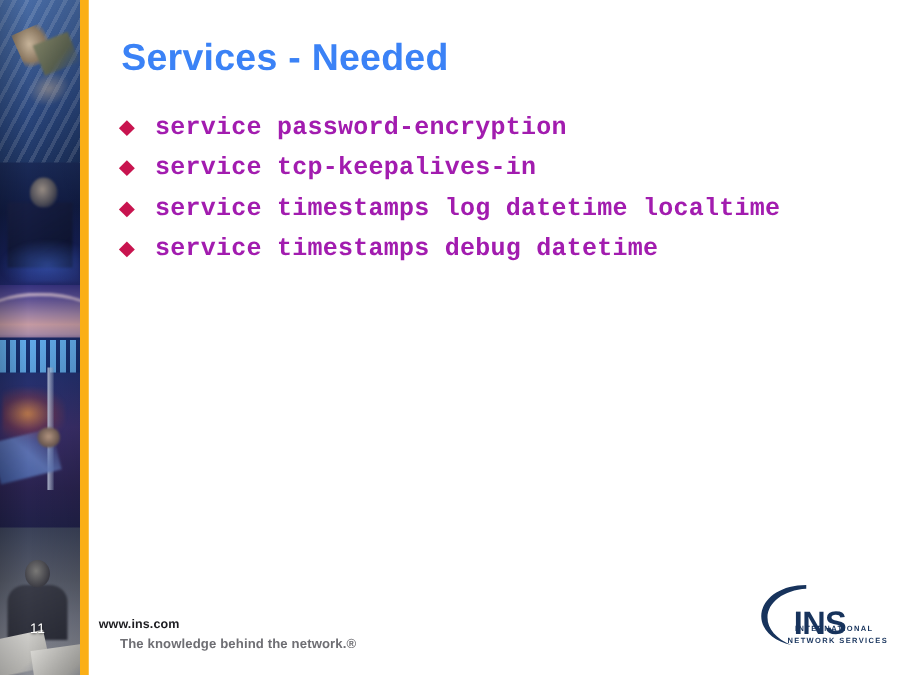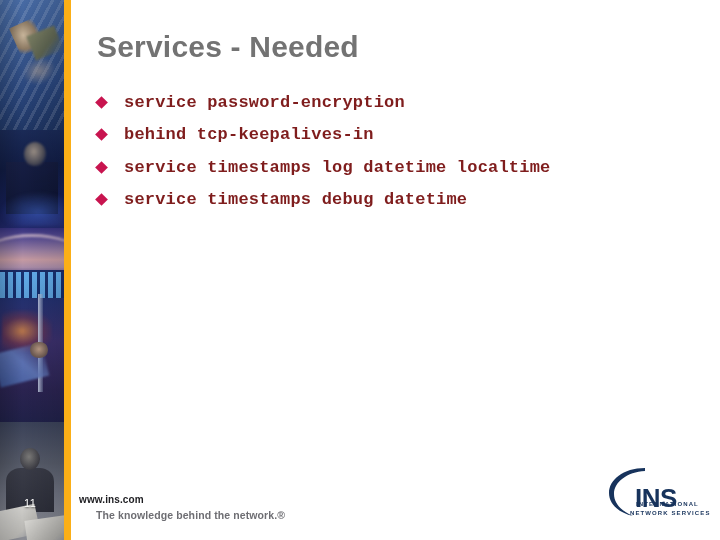--- a/index.html
+++ b/index.html
@@ -193,21 +193,21 @@
     font-family: "Liberation Sans", sans-serif;
     letter-spacing: 0.5px;
     text-shadow: 0 1px 2px rgba(0,0,0,0.6);
   }
 
   
   #slide-title {
     position: absolute;
     left: 97px;
     top: 30px;
-    color: #737373;
+    color: #3b82f6;
     font-family: "Liberation Sans", sans-serif;
     font-weight: bold;
     font-size: 30px;
     letter-spacing: 0.2px;
     white-space: nowrap;
   }
 
   
   #bullet-list {
     position: absolute;
@@ -229,22 +229,22 @@
   .diamond {
     display: inline-block;
     width: 9px;
     height: 9px;
     background: #C8144F;
     transform: rotate(45deg);
   }
   .bullet-text {
     font-family: "Liberation Mono", "DejaVu Sans Mono", monospace;
     font-weight: bold;
-    font-size: 17px;
-    color: #7f1d1d;
+    font-size: 20px;
+    color: #a21caf;
     letter-spacing: 0.2px;
     white-space: nowrap;
   }
 
   
   #footer-url {
     position: absolute;
     left: 79px;
     top: 494px;
     font-family: "Liberation Sans", sans-serif;
@@ -341,21 +341,21 @@
     <div class="bullet-row">
       <span class="bullet-marker">
           <span class="diamond"></span>
         </span>
       <span class="bullet-text">service password-encryption</span>
     </div>
     <div class="bullet-row">
       <span class="bullet-marker">
           <span class="diamond"></span>
         </span>
-      <span class="bullet-text">behind tcp-keepalives-in</span>
+      <span class="bullet-text">service tcp-keepalives-in</span>
     </div>
     <div class="bullet-row">
       <span class="bullet-marker">
           <span class="diamond"></span>
         </span>
       <span class="bullet-text">service timestamps log datetime localtime</span>
     </div>
     <div class="bullet-row">
       <span class="bullet-marker">
           <span class="diamond"></span>

